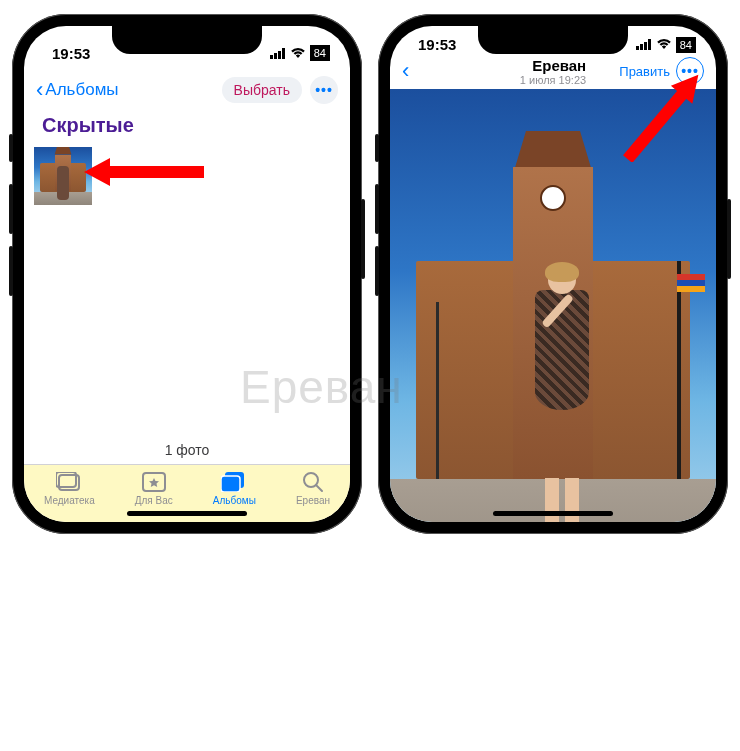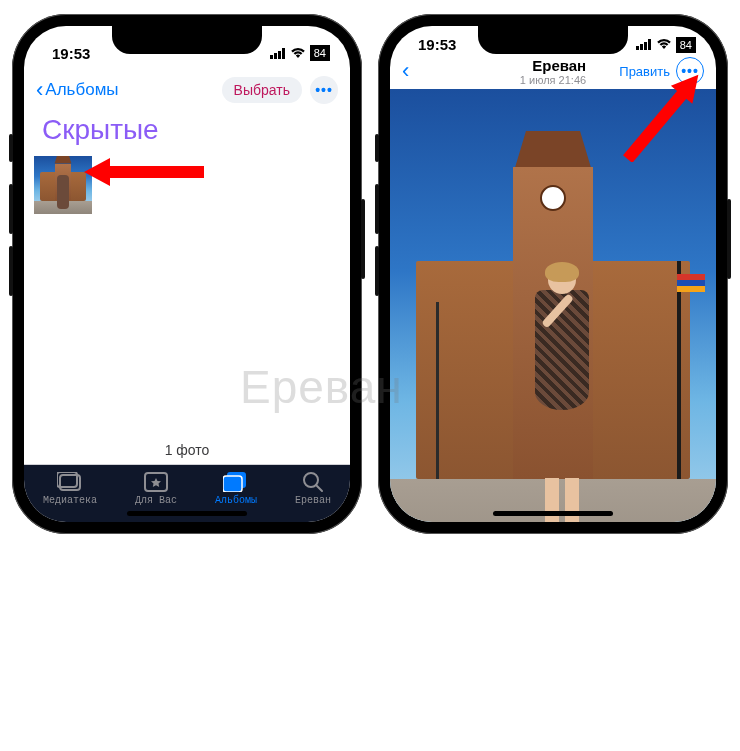--- a/index.html
+++ b/index.html
@@ -102,24 +102,24 @@
     border-radius: 50%;
     color: #007aff;
     display: flex;
     align-items: center;
     justify-content: center;
     font-weight: 700;
     font-size: 14px;
     letter-spacing: 1px;
   }
   .page-title {
-    font-size: 28px;
-    font-weight: 400;
+    font-size: 20px;
+    font-weight: 700;
     padding: 4px 18px 8px;
-    color: #8b5cf6;
+    color: #4c1d95;
   }
   .thumb-grid { padding: 2px 10px; }
   .thumb {
     width: 58px; height: 58px;
     border-radius: 0;
     overflow: hidden;
     position: relative;
   }
   .photo-count {
     text-align: center;
@@ -127,22 +127,21 @@
     color: #3a3a3c;
     font-weight: 500;
     padding: 6px 12px;
     margin-top: auto;
   }
   .tab-bar {
     display: flex;
     justify-content: space-around;
     padding: 6px 0 16px;
     border-top: 0.5px solid #d1d1d6;
-    background: #0f172a;
-    font-family: Liberation Mono, monospace;
+    background: #fef9c3;
   }
   .tab {
     display: flex;
     flex-direction: column;
     align-items: center;
     gap: 2px;
     color: #8e8e93;
     font-size: 10px;
   }
   .tab.active { color: #007aff; }
@@ -372,21 +371,21 @@
         <span class="batt">84</span>
       </span>
     </div>
 
     <div class="nav-bar2">
       <div class="nav-back">
         <span class="chev">‹</span>
       </div>
       <div class="nav-center">
         <div class="nav-title">Ереван</div>
-        <div class="nav-sub">1 июля 21:46</div>
+        <div class="nav-sub">1 июля 19:23</div>
       </div>
       <div class="nav-edit">Править</div>
       <div class="circ-btn outline">
         <span>•••</span>
       </div>
     </div>
 
     <div class="photo-view">
       <div class="photo-large">
         <div class="sky"></div>

